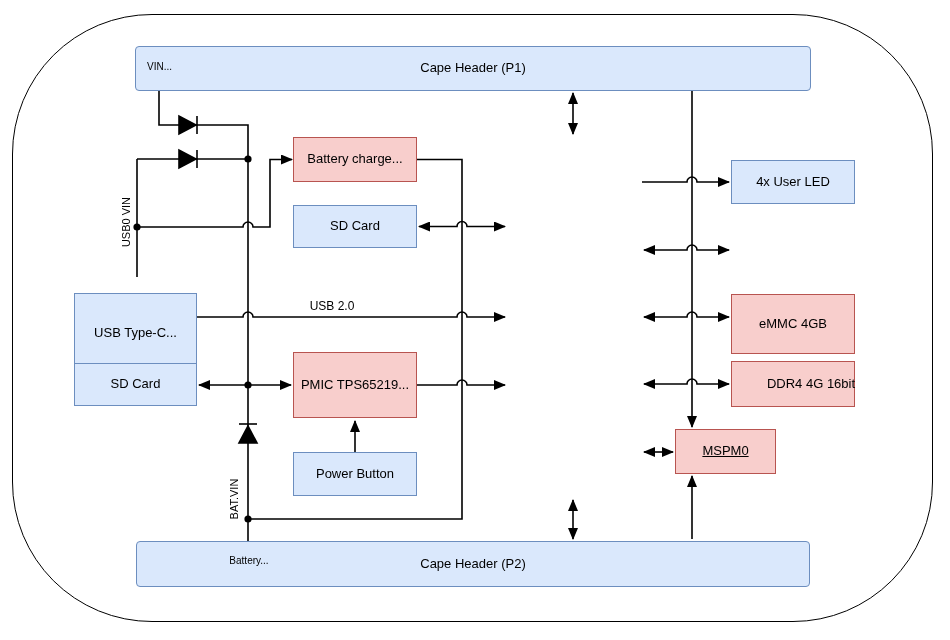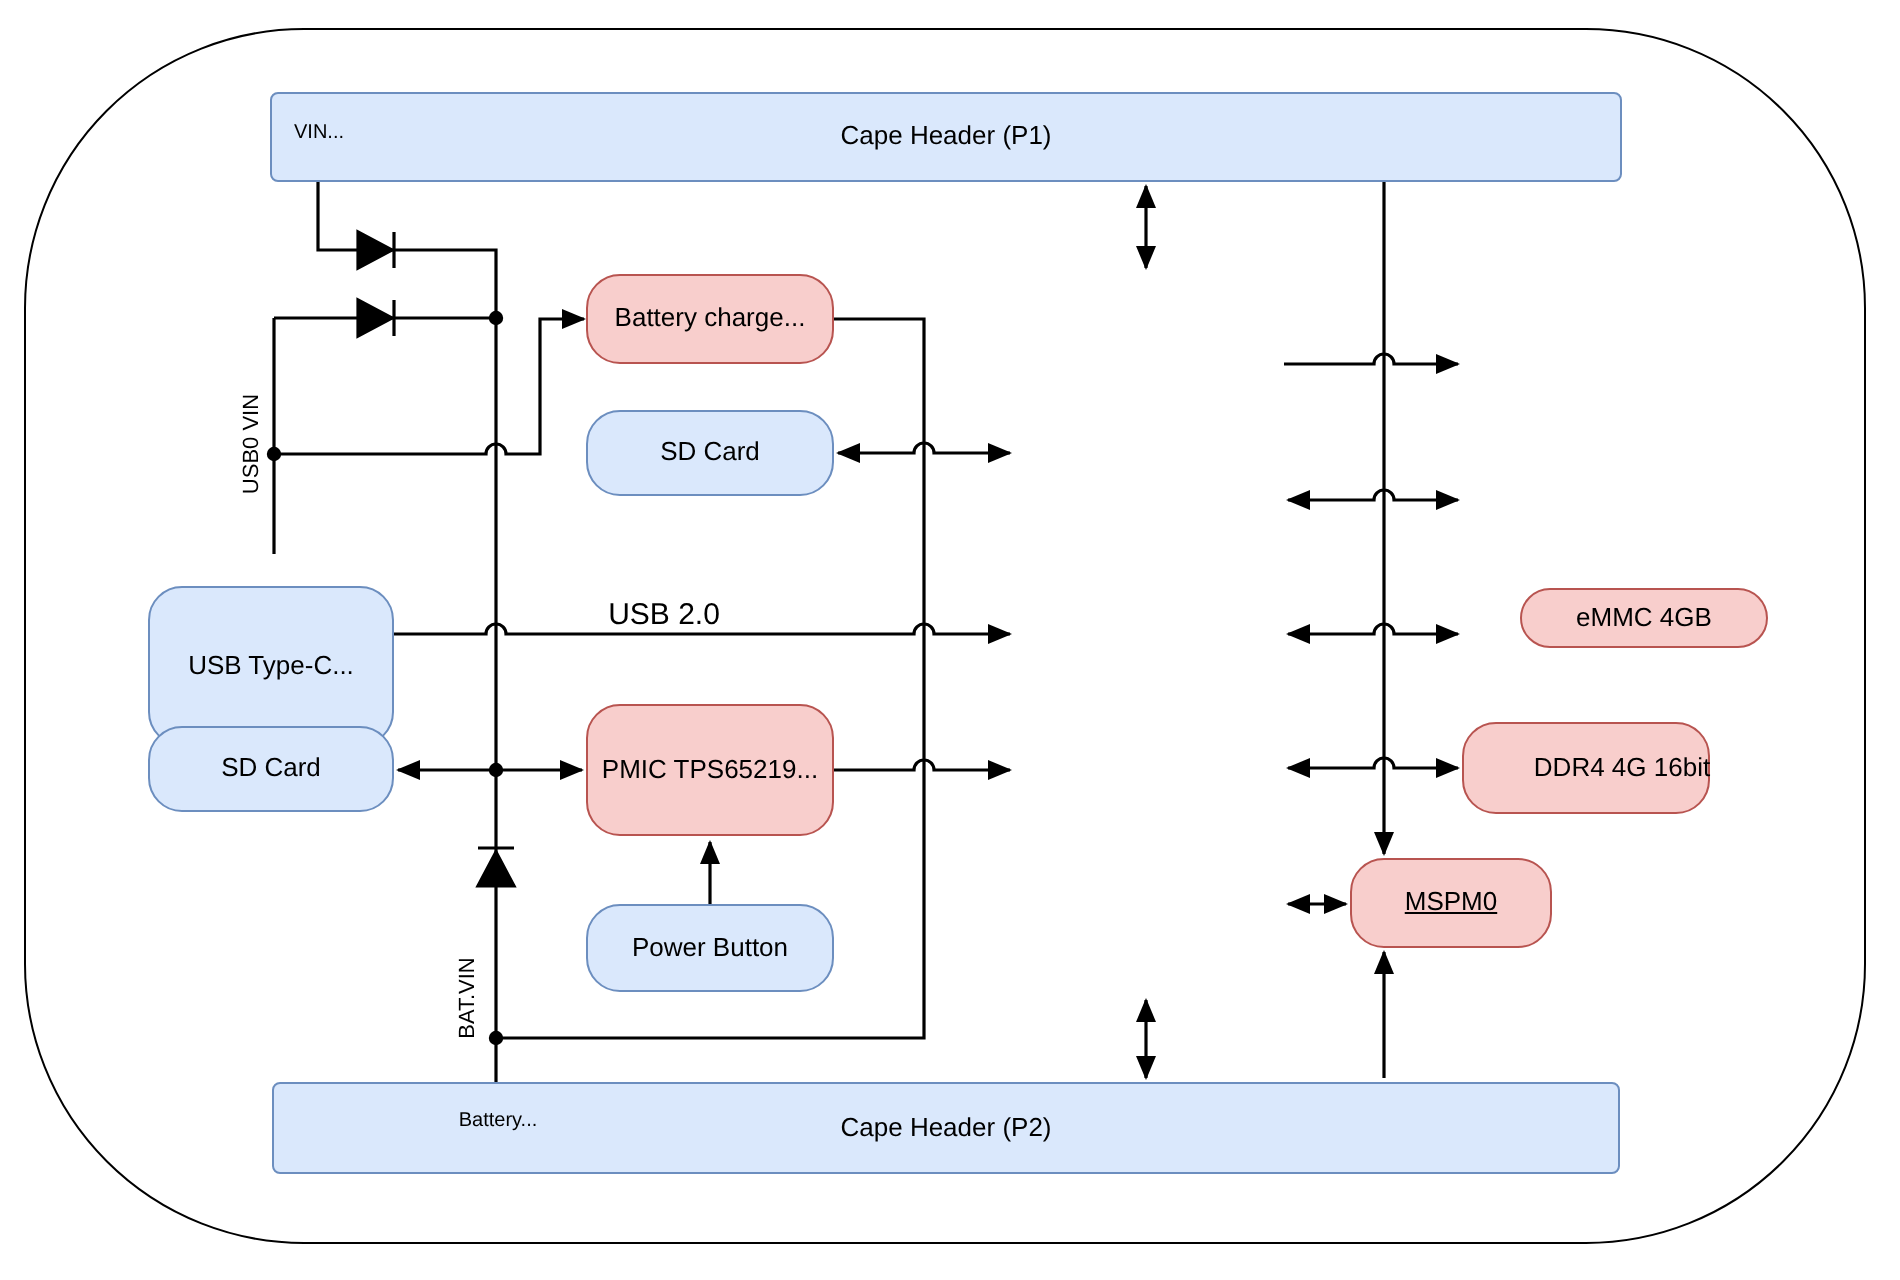--- a/index.html
+++ b/index.html
@@ -6,30 +6,30 @@
   #stage {
     position:relative; width:950px; height:640px; background:#ffffff;
     font-family:"Liberation Sans", sans-serif; color:#000; overflow:hidden;
   }
   .outer-border {
     position:absolute; left:12px; top:14px; width:921px; height:608px;
     border:1.6px solid #000; border-radius:140px; box-sizing:border-box;
   }
   .node {
     position:absolute; box-sizing:border-box;
-    border:1px solid #000; border-radius:17px;
+    border:1px solid #000; border-radius:0;
     display:flex; align-items:center; justify-content:center;
     font-size:13px; line-height:1.1; text-align:center; white-space:nowrap;
   }
   .blue  { background:#dae8fc; border-color:#6c8ebf; }
   .red   { background:#f8cecc; border-color:#b85450; }
   .green { background:#d5e8d4; border-color:#82b366; }
   .hdr   { border-radius:4px; }
   .sublabel { position:absolute; font-size:10px; }
-  .wire-label { position:absolute; font-size:15px; white-space:nowrap; }
+  .wire-label { position:absolute; font-size:12px; white-space:nowrap; }
   .vlabel {
     position:absolute; width:80px; font-size:11px; text-align:center;
     transform:rotate(-90deg); transform-origin:center center; white-space:nowrap;
   }
   svg.wires { position:absolute; left:0; top:0; }
 </style>
 </head>
 <body>
 
 <div id="stage">
@@ -130,23 +130,26 @@
 
   <div class="node red" style="left:293px; top:352px; width:124px; height:66px;">
     <span>PMIC TPS65219...</span>
   </div>
 
   <div class="node blue" style="left:293px; top:452px; width:124px; height:44px;">
     <span>Power Button</span>
   </div>
 
 
+  <div class="node blue" style="left:731px; top:160px; width:124px; height:44px;">
+    <span>4x User LED</span>
+  </div>
 
 
-  <div class="node red" style="left:760px; top:294px; width:124px; height:30px;">
+  <div class="node red" style="left:731px; top:294px; width:124px; height:60px;">
     <span>eMMC 4GB</span>
   </div>
 
   <div class="node red" style="left:731px; top:361px; width:124px; height:46px;padding-left:36px;">
     <span>DDR4 4G 16bit</span>
   </div>
 
   <div class="node red" style="left:675px; top:429px; width:101px; height:45px;text-decoration:underline;">
     <span>MSPM0</span>
   </div>

